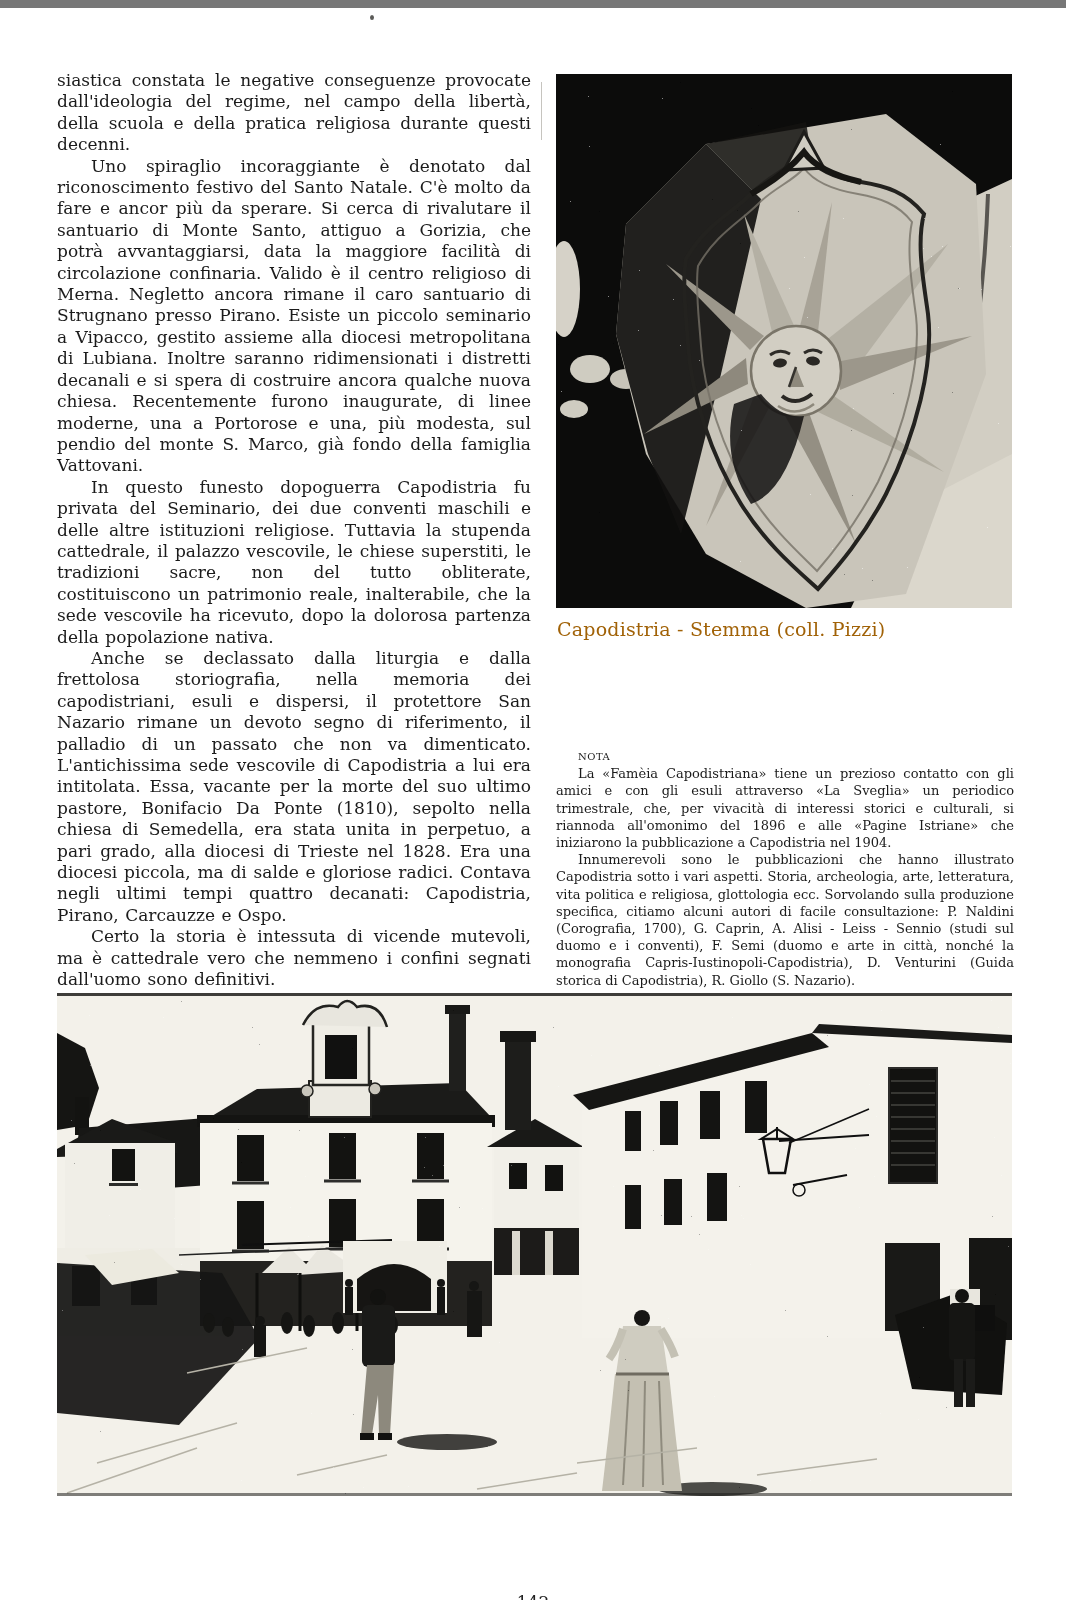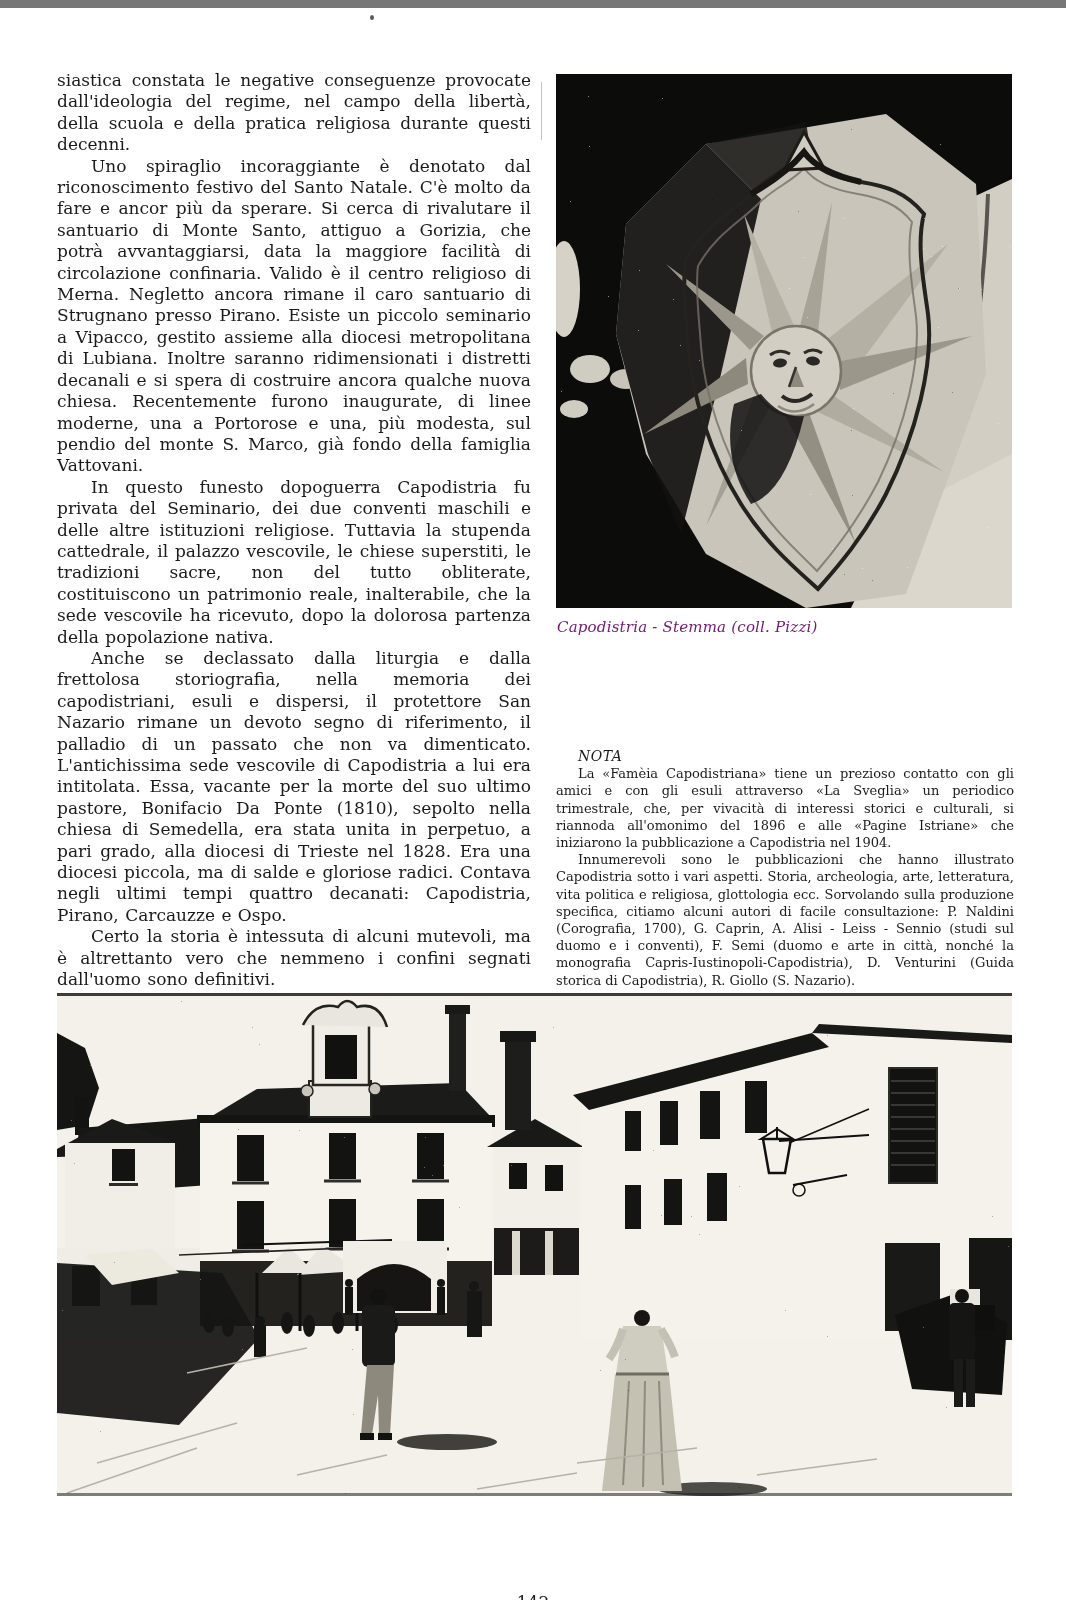--- a/index.html
+++ b/index.html
@@ -17,31 +17,31 @@
     position:absolute;left:57px;top:62px;width:474px;
     font-size:17px;line-height:21.4px;
     text-align:justify;
   }
   .col-left p{margin:0;text-indent:34px;word-spacing:1px;}
   .col-left p:first-child{text-indent:0;}
   
   .fig-stemma{position:absolute;left:556px;top:66px;width:456px;}
   .fig-stemma svg{display:block;}
   .caption{
-    font-style:italic;font-size:15px;color:#701a75;
+    font-size:19px;color:#a16207;
     letter-spacing:.2px;
   }
   .cap-stemma{position:absolute;left:557px;top:610px;width:456px;}
   .nota{
     position:absolute;left:556px;top:740px;width:458px;
     font-size:13px;line-height:17.2px;text-align:justify;
   }
   .nota-heading{
-    font-size:14px;letter-spacing:.5px;margin:0 0 12px 0;
-    font-weight:normal;text-indent:0;font-style:italic;
+    font-size:10px;letter-spacing:.5px;margin:0 0 12px 0;
+    font-weight:normal;text-indent:0;
   }
   .nota p{margin:0;text-indent:22px;}
   
   .fig-piazza{position:absolute;left:57px;top:985px;width:955px;}
   .fig-piazza svg{display:block;}
   .cap-piazza{position:absolute;left:58px;top:1499px;width:700px;}
   
   .page-number{
     position:absolute;left:0;top:1584px;width:1066px;
     text-align:center;font-size:17px;color:#222;
@@ -81,21 +81,21 @@
   </svg>
 
   <div class="artifact-dot"></div>
   <div class="artifact-line"></div>
 
   <div class="col-left">
     <p>siastica constata le negative conseguenze provocate dall'ideologia del regime, nel campo della libertà, della scuola e della pratica religiosa durante questi decenni.</p>
     <p>Uno spiraglio incoraggiante è denotato dal riconoscimento festivo del Santo Natale. C'è molto da fare e ancor più da sperare. Si cerca di rivalutare il santuario di Monte Santo, attiguo a Gorizia, che potrà avvantaggiarsi, data la maggiore facilità di circolazione confinaria. Valido è il centro religioso di Merna. Negletto ancora rimane il caro santuario di Strugnano presso Pirano. Esiste un piccolo seminario a Vipacco, gestito assieme alla diocesi metropolitana di Lubiana. Inoltre saranno ridimensionati i distretti decanali e si spera di costruire ancora qualche nuova chiesa. Recentemente furono inaugurate, di linee moderne, una a Portorose e una, più modesta, sul pendio del monte S. Marco, già fondo della famiglia Vattovani.</p>
     <p>In questo funesto dopoguerra Capodistria fu privata del Seminario, dei due conventi maschili e delle altre istituzioni religiose. Tuttavia la stupenda cattedrale, il palazzo vescovile, le chiese superstiti, le tradizioni sacre, non del tutto obliterate, costituiscono un patrimonio reale, inalterabile, che la sede vescovile ha ricevuto, dopo la dolorosa partenza della popolazione nativa.</p>
     <p>Anche se declassato dalla liturgia e dalla frettolosa storiografia, nella memoria dei capodistriani, esuli e dispersi, il protettore San Nazario rimane un devoto segno di riferimento, il palladio di un passato che non va dimenticato. L'antichissima sede vescovile di Capodistria a lui era intitolata. Essa, vacante per la morte del suo ultimo pastore, Bonifacio Da Ponte (1810), sepolto nella chiesa di Semedella, era stata unita in perpetuo, a pari grado, alla diocesi di Trieste nel 1828. Era una diocesi piccola, ma di salde e gloriose radici. Contava negli ultimi tempi quattro decanati: Capodistria, Pirano, Carcauzze e Ospo.</p>
-    <p>Certo la storia è intessuta di alcuni mutevoli, ma è altrettanto vero che nemmeno i confini segnati dall'uomo sono definitivi.</p>
+    <p>Certo la storia è intessuta di vicende mutevoli, ma è cattedrale vero che nemmeno i confini segnati dall'uomo sono definitivi.</p>
   </div>
 
   <div class="fig-stemma">
     <svg viewBox="0 0 456 534" width="456" height="534">
       <rect x="0" y="0" width="456" height="534" fill="#0c0c0b"></rect>
 
       <ellipse cx="8" cy="215" rx="16" ry="48" fill="#d6d2c8"></ellipse>
       <ellipse cx="34" cy="295" rx="20" ry="14" fill="#cfccc1"></ellipse>
       <ellipse cx="70" cy="305" rx="16" ry="10" fill="#c8c4b9"></ellipse>
       <ellipse cx="18" cy="335" rx="14" ry="9" fill="#cfccc1"></ellipse>

